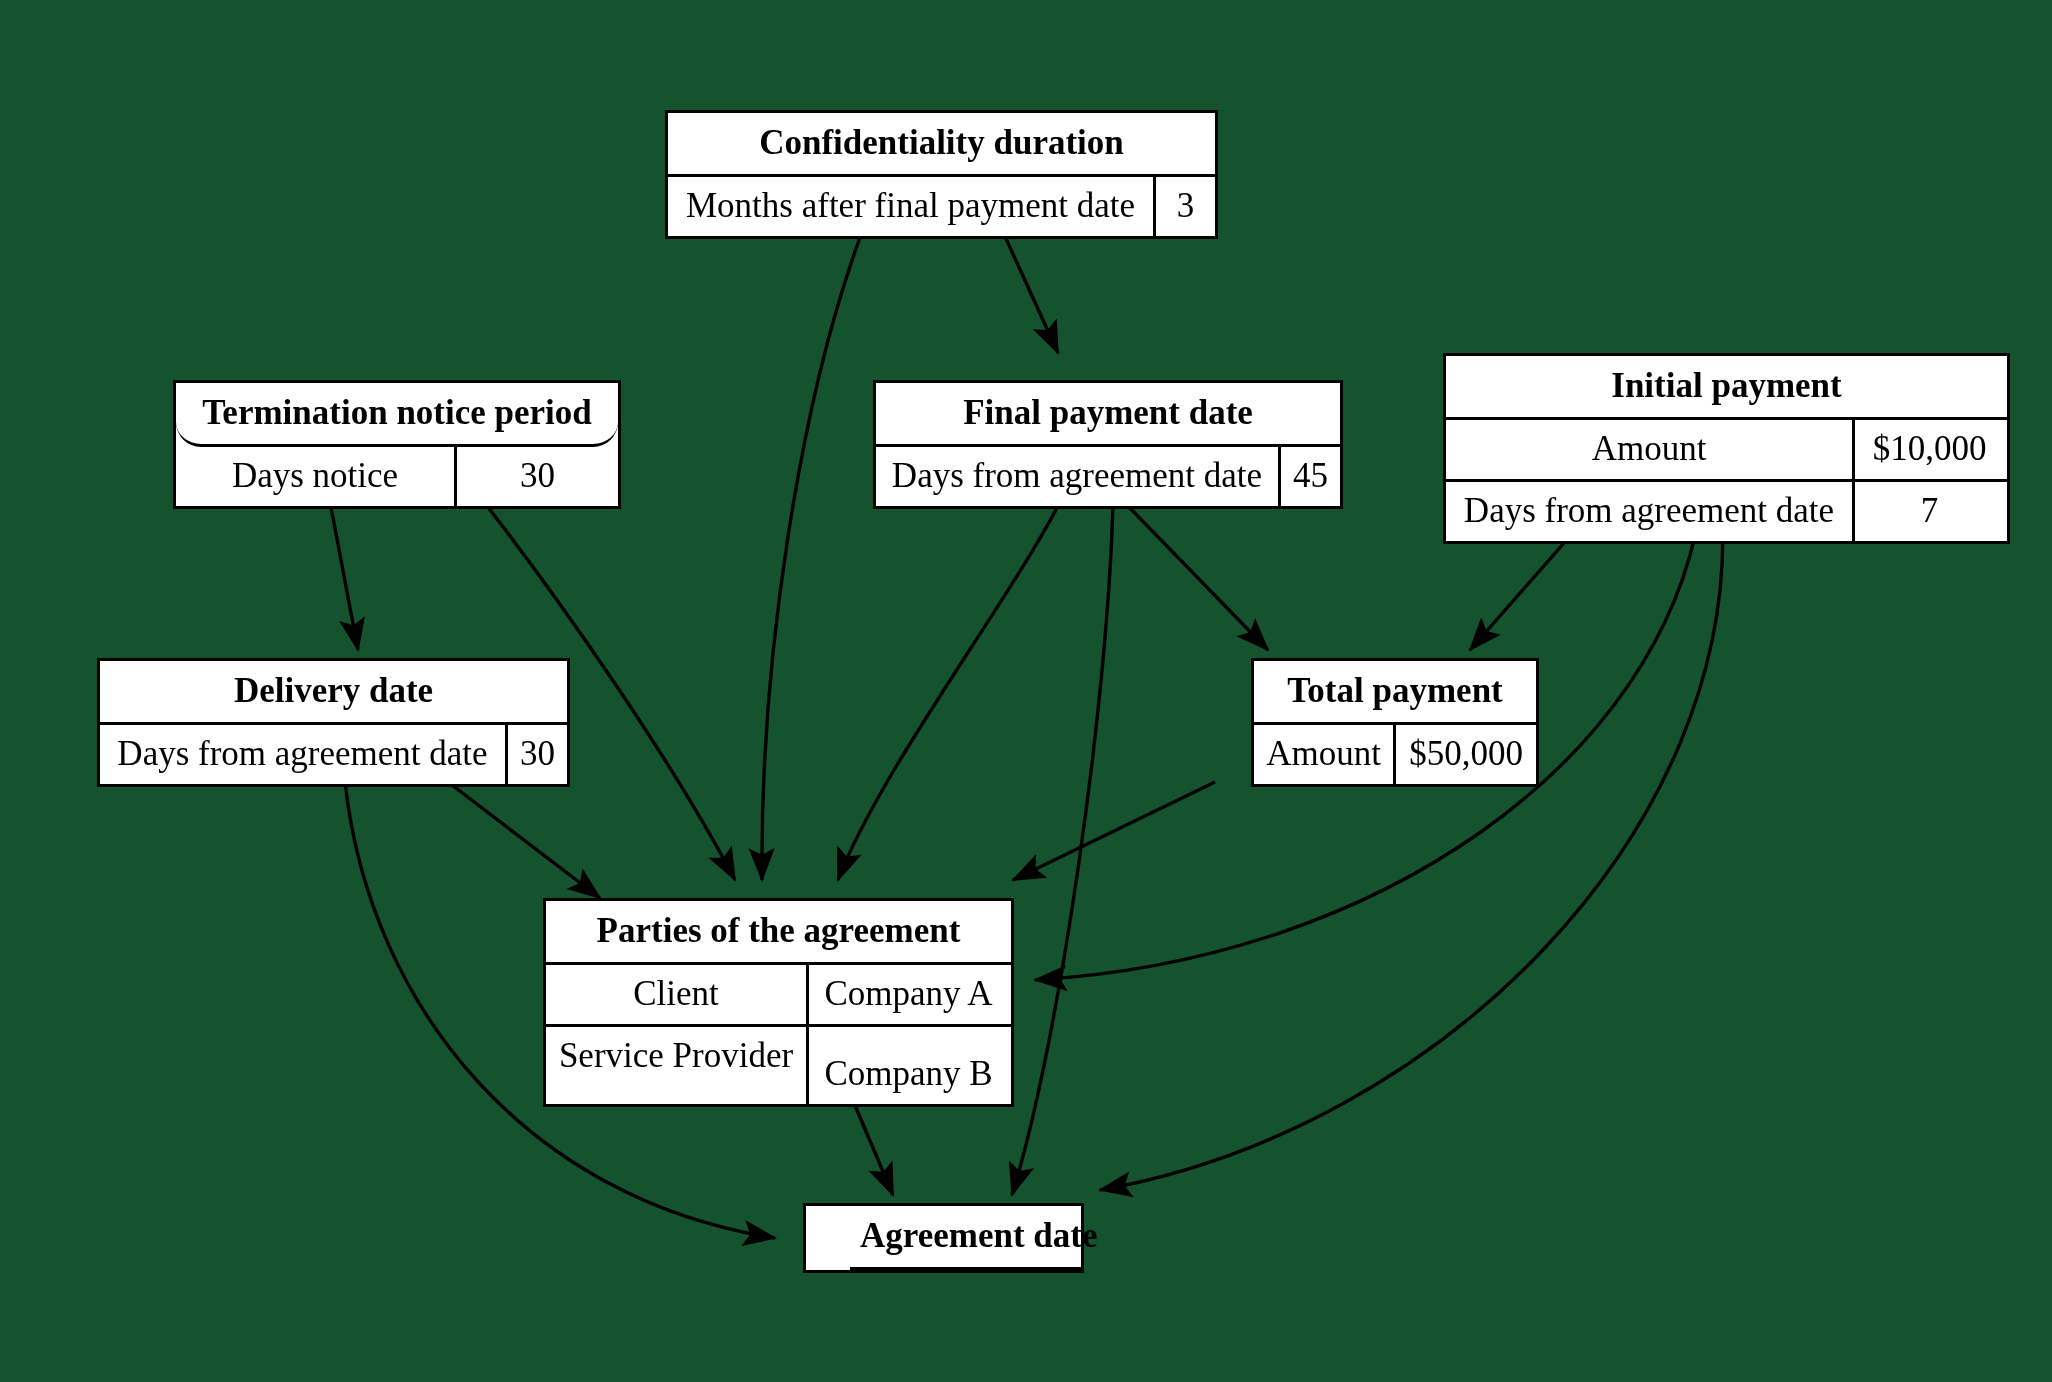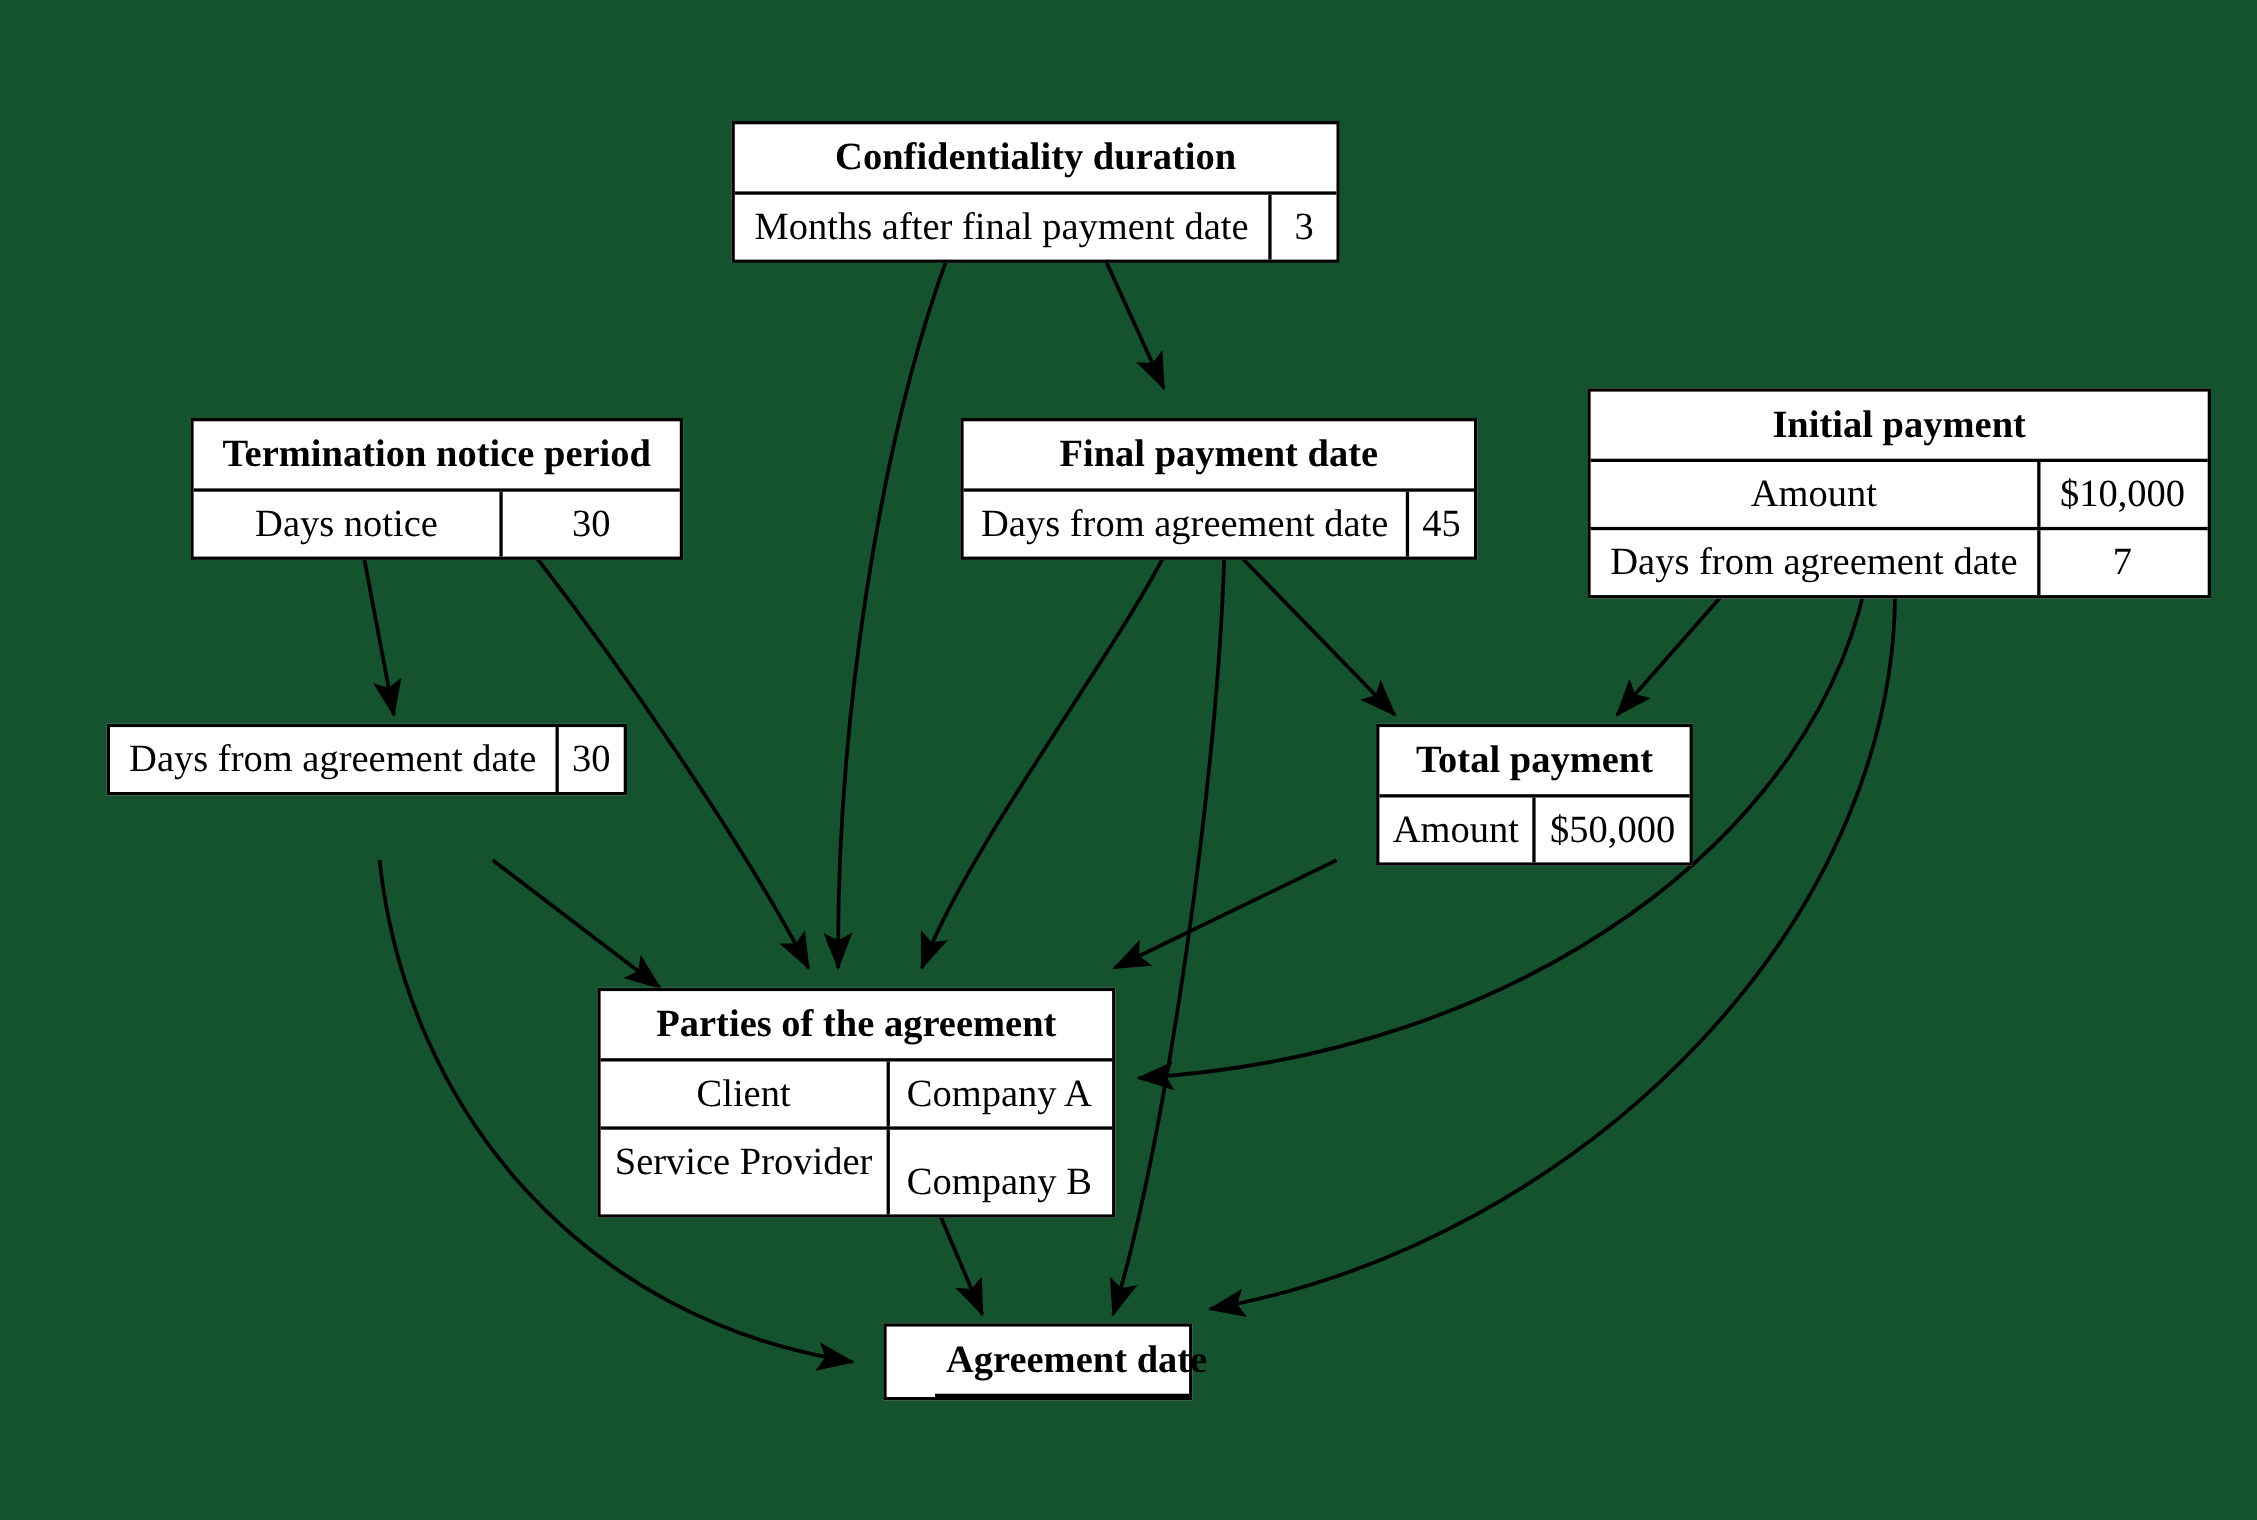--- a/index.html
+++ b/index.html
@@ -107,21 +107,21 @@
 
   <div class="node" style="left:665px; top:110px; width:553px; font-size:35px;">
     <div class="node-title" style="padding:12px 10px 14px;">Confidentiality duration</div>
     <div class="node-row">
       <div class="cell-key" style="width:488px; padding:11px 8px 13px;">Months after final payment date</div>
       <div class="cell-val" style="width:59px; padding:11px 4px 13px;">3</div>
     </div>
   </div>
 
   <div class="node" style="left:173px; top:380px; width:448px; font-size:35px;">
-    <div class="node-title" style="padding:12px 10px 14px;">Termination notice period</div>
+    <div class="node-title" style="padding:12px 10px 14px;border-radius:25px;">Termination notice period</div>
     <div class="node-row">
       <div class="cell-key" style="width:281px; padding:11px 8px 13px;">Days notice</div>
       <div class="cell-val" style="width:161px; padding:11px 8px 13px;">30</div>
     </div>
   </div>
 
   <div class="node" style="left:873px; top:380px; width:470px; font-size:35px;">
     <div class="node-title" style="padding:12px 10px 14px;">Final payment date</div>
     <div class="node-row">
       <div class="cell-key" style="width:405px; padding:11px 8px 13px;">Days from agreement date</div>
@@ -135,20 +135,21 @@
       <div class="cell-key" style="width:409px; padding:11px 8px 13px;">Amount</div>
       <div class="cell-val" style="width:149px; padding:11px 0 13px;">$10,000</div>
     </div>
     <div class="node-row">
       <div class="cell-key" style="width:409px; padding:11px 8px 13px;">Days from agreement date</div>
       <div class="cell-val" style="width:149px; padding:11px 4px 13px;">7</div>
     </div>
   </div>
 
   <div class="node" style="left:97px; top:658px; width:473px; font-size:35px;">
+    <div class="node-title" style="padding:12px 10px 14px;">Delivery date</div>
     <div class="node-row">
       <div class="cell-key" style="width:408px; padding:11px 8px 13px;">Days from agreement date</div>
       <div class="cell-val" style="width:59px; padding:11px 4px 13px;">30</div>
     </div>
   </div>
 
   <div class="node" style="left:1207px; top:658px; width:288px; font-size:35px;margin-left:44px;">
     <div class="node-title" style="padding:12px 10px 14px;">Total payment</div>
     <div class="node-row">
       <div class="cell-key" style="width:142px; padding:11px 6px 13px;">Amount</div>

